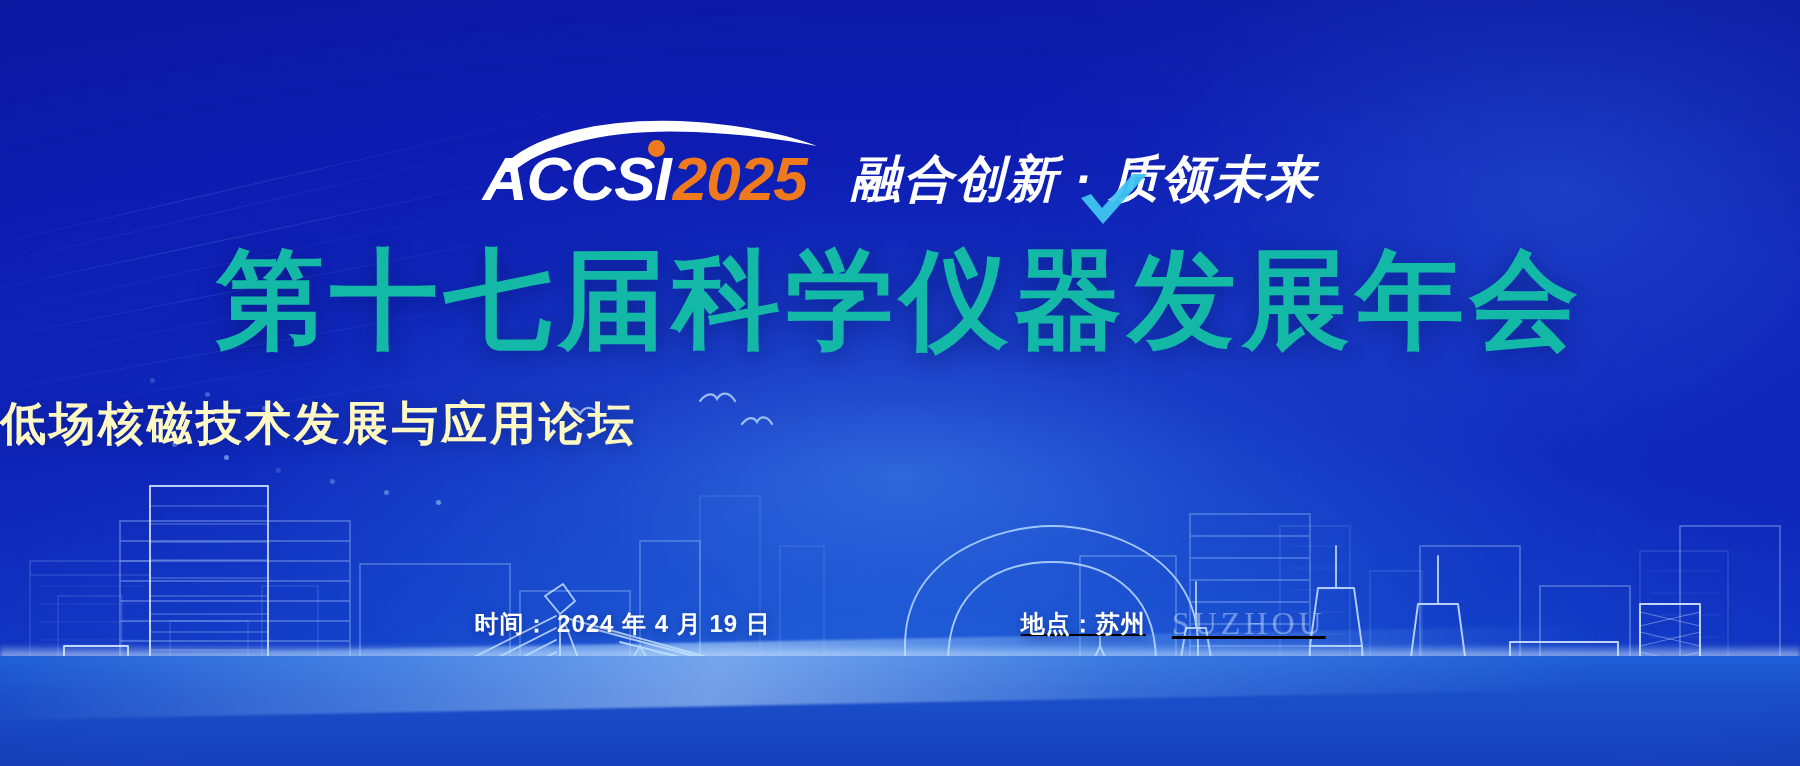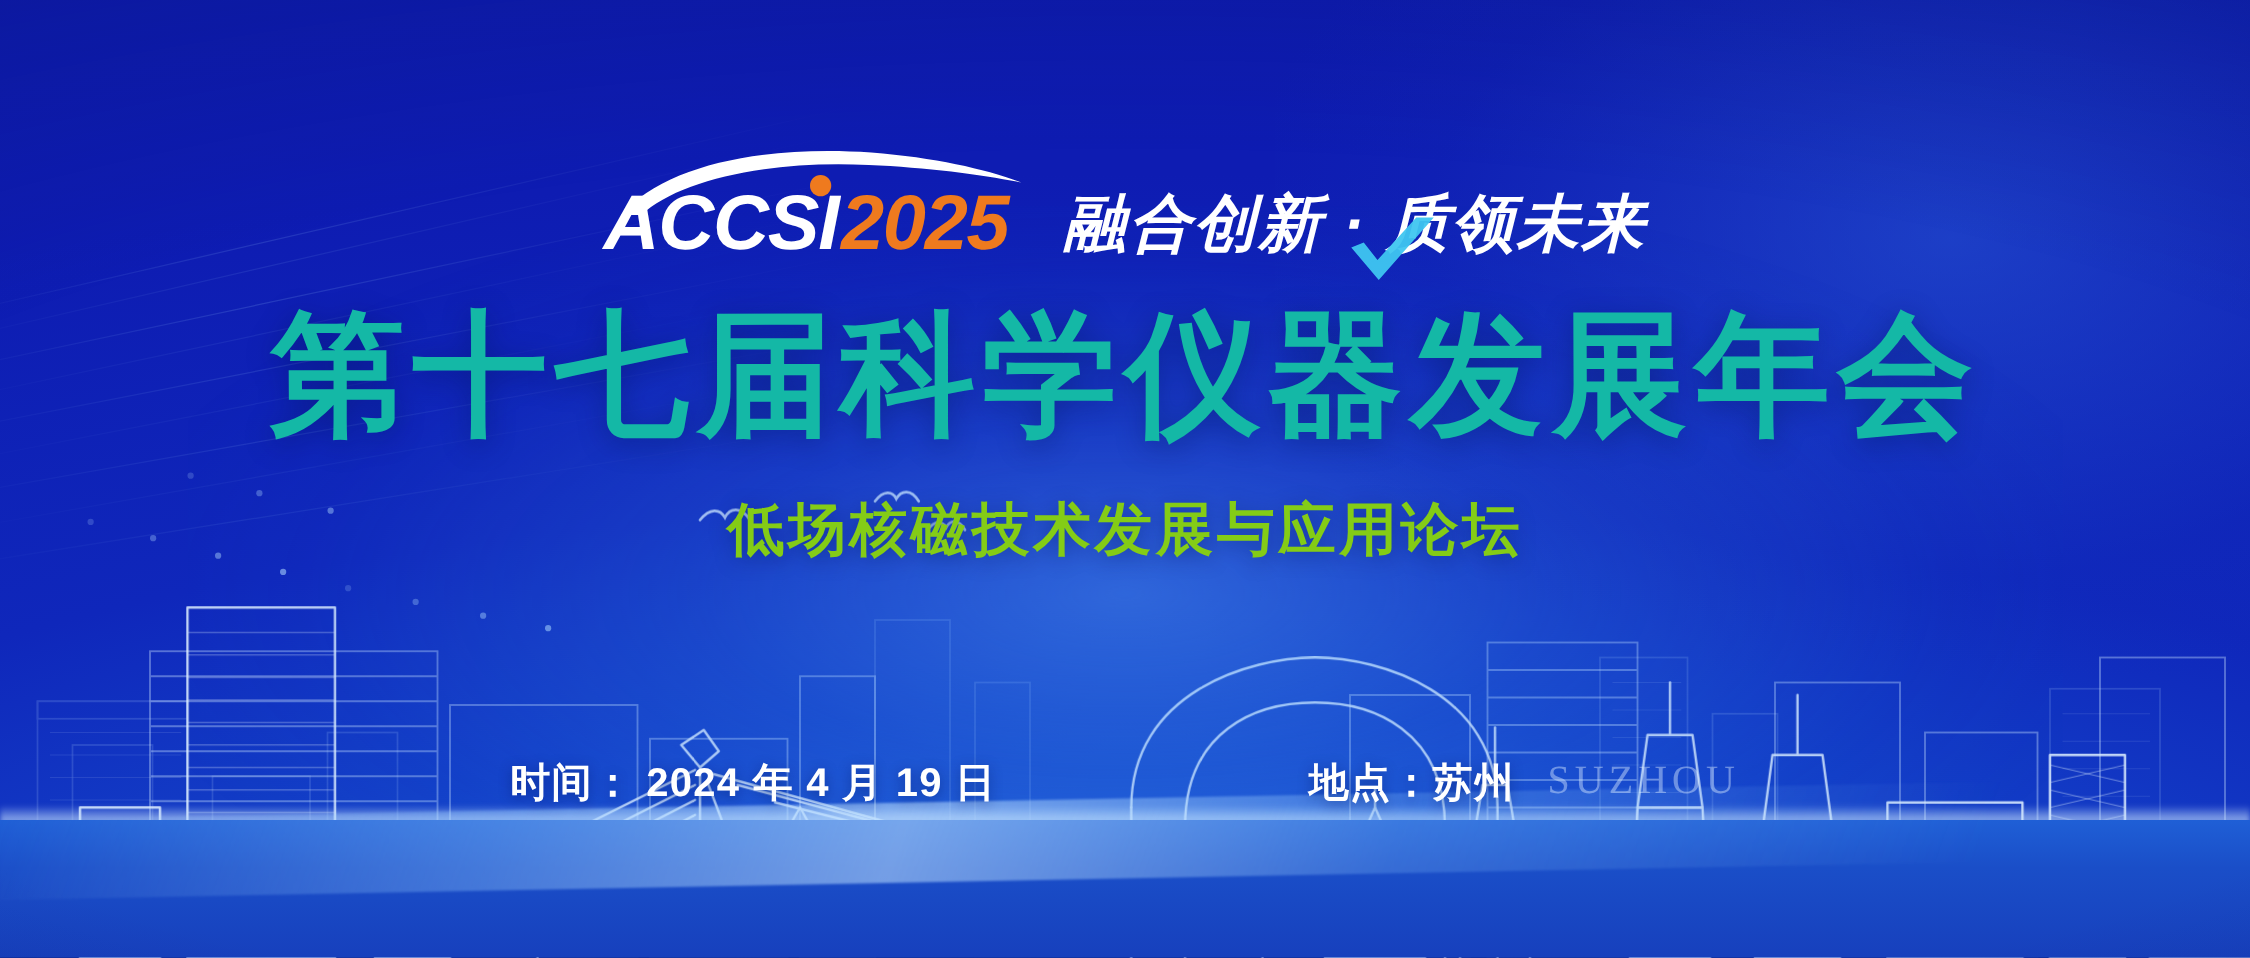--- a/index.html
+++ b/index.html
@@ -124,47 +124,47 @@
     position:absolute; left:0; right:0; top:240px;
     text-align:center;
     font-size:108px; font-weight:700; color:#14b8a6;
     letter-spacing:6px; line-height:1.12;
     font-family:"Liberation Sans","DejaVu Sans",sans-serif;
     text-shadow:0 4px 22px rgba(4,20,90,.45);
   }
 
   .sub-title{
     position:absolute; left:0; right:0; top:400px;
-    text-align:center;
-    font-size:46px; font-weight:700; color:#84cc16;
+    text-align:left;
+    font-size:46px; font-weight:700; color:#fef9c3;
     letter-spacing:3px; line-height:1;
     font-family:"Liberation Sans","DejaVu Sans",sans-serif;
     text-shadow:0 3px 16px rgba(4,20,90,.4);
   }
 
   .meta{
     position:absolute; left:0; right:0; top:605px;
     display:flex; align-items:center; justify-content:center; gap:0;
   }
   .meta-item{
-    font-size:32px; font-weight:700; color:#ffffff; letter-spacing:1px;
+    font-size:24px; font-weight:700; color:#ffffff; letter-spacing:1px;
     white-space:nowrap;
     font-family:"Liberation Sans","DejaVu Sans",sans-serif;
     text-shadow:0 2px 10px rgba(4,20,90,.45);
   }
   .meta-gap{ width:250px; }
   .suzhou-en{
     margin-left:14px;
     font-family:"Liberation Serif","DejaVu Serif",serif;
     font-size:32px; font-weight:400; letter-spacing:4px;
     color:rgba(215,232,255,.45);
     white-space:nowrap;
     padding-left:12px;
   }
-  .meta-loc{ display:flex; align-items:flex-start; }
+  .meta-loc{ display:flex; align-items:center;text-decoration:underline; }
 </style>
 </head>
 <body>
 
 <div class="stage">
 
   <div class="bg-base"></div>
   <div class="bg-glow-topright"></div>
 
   <div class="streaks" id="streaks">

